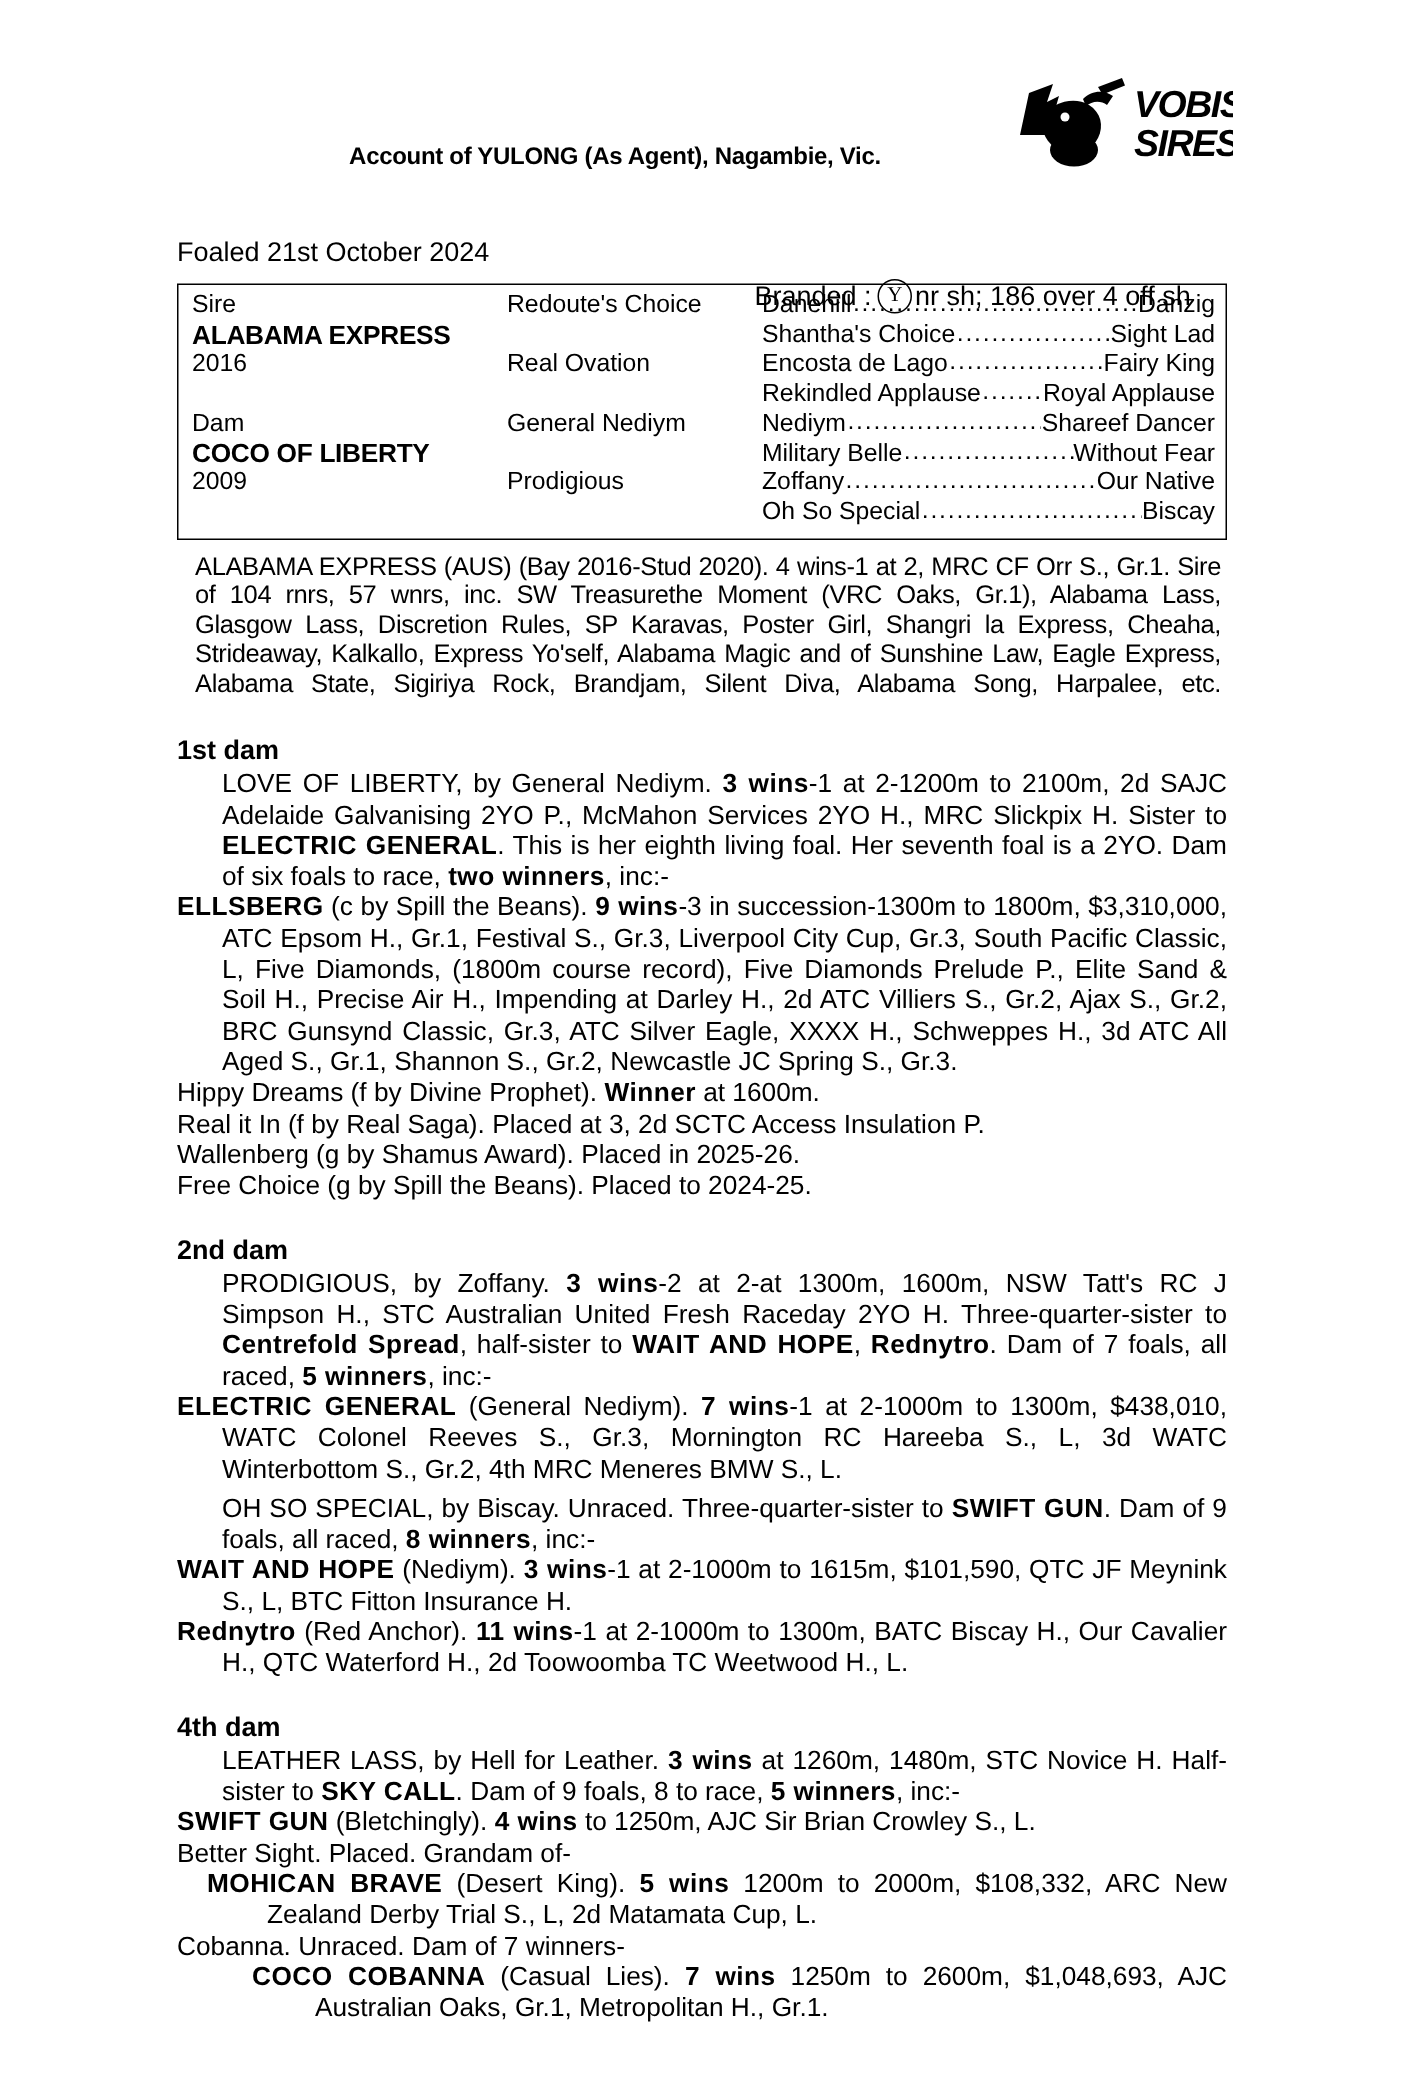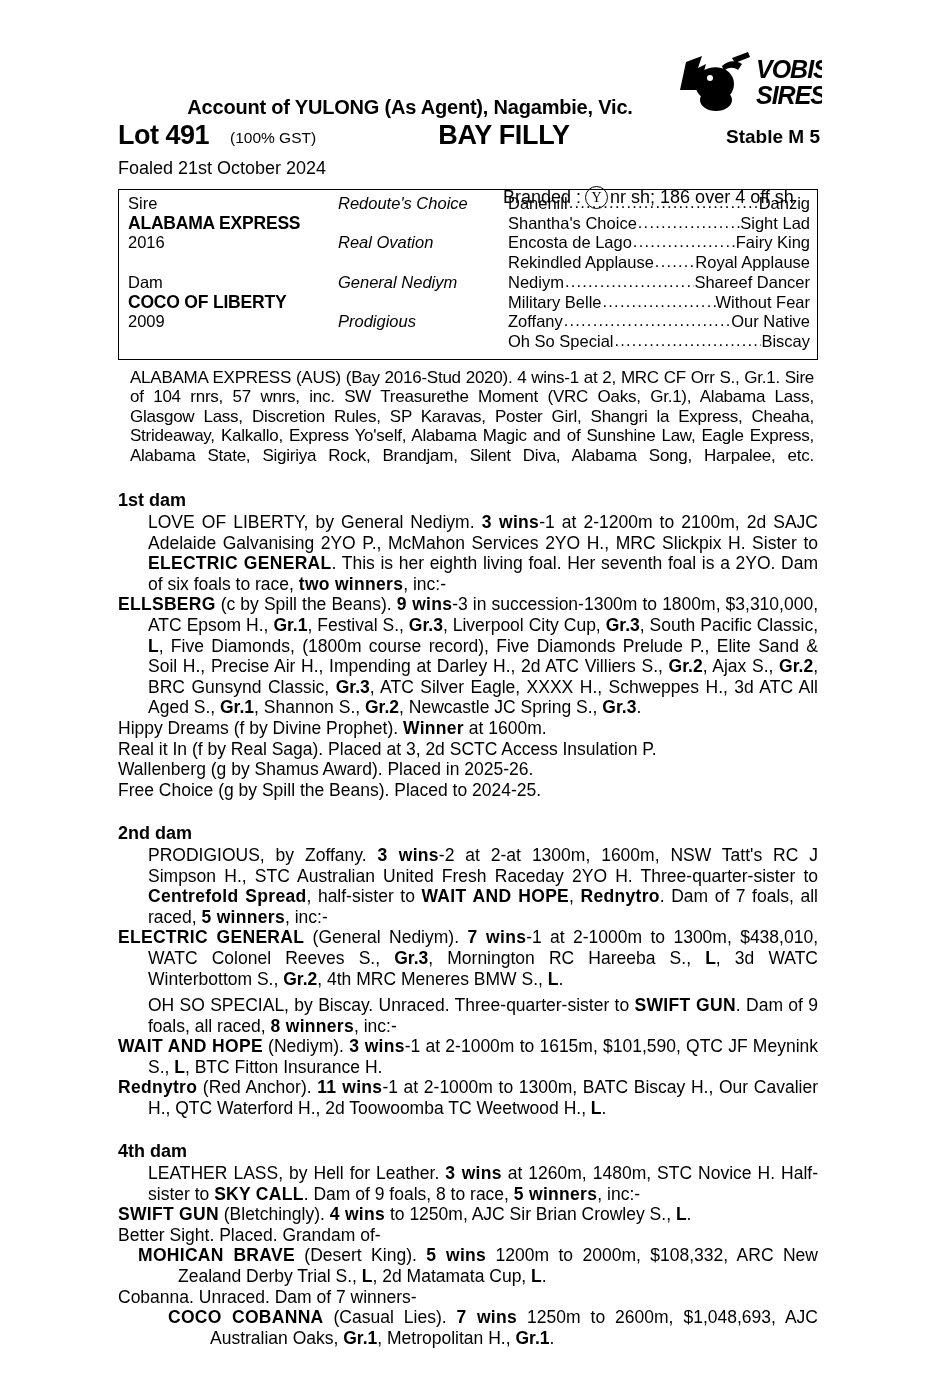--- a/index.html
+++ b/index.html
@@ -31,21 +31,21 @@
     height: 66px;
   }
   .logo svg { display: block; }
 
   .account-line {
     position: absolute;
     left: 0;
     top: 96px;
     width: 820px;
     text-align: center;
-    font-size: 20px;
+    font-size: 16px;
     font-weight: bold;
     letter-spacing: -0.2px;
   }
 
   .lot-row {
     position: absolute;
     left: 118px;
     top: 120px;
     width: 702px;
     height: 34px;
@@ -133,21 +133,20 @@
     width: 210px;
     font-size: 16.5px;
     line-height: 19.7px;
   }
   .ped-col2 {
     position: absolute;
     left: 219px; top: 4px;
     width: 170px;
     font-size: 16.5px;
     line-height: 19.7px;
-    font-style: italic;
   }
   .ped-col3 {
     position: absolute;
     left: 389px; top: 4px;
     width: 302px;
     font-size: 16.5px;
     line-height: 19.7px;
   }
   .ped-name {
     font-weight: bold;
@@ -221,21 +220,21 @@
     line-height: 20.6px;
     text-align: justify;
     padding-left: 92px;
     text-indent: -42px;
   }
   .p-hang-indent {
     padding-left: 30px;
     text-indent: 0;
   }
   .nojust { text-align: left; }
-  b, strong { font-weight: bold; }
+  b, strong { font-weight: normal; }
   .capname { font-weight: bold; letter-spacing: 0.3px; }
 </style>
 </head>
 <body>
 
 <div class="page">
 
   <div class="logo">
     <svg width="150" height="66" viewBox="0 0 150 66" xmlns="http://www.w3.org/2000/svg">
       <g fill="#000">
@@ -246,26 +245,20 @@
         <path d="M60 10 L76 4 L78 9 L63 15 Z"></path>
         <circle cx="38" cy="30" r="3" fill="#fff"></circle>
       </g>
       <text x="84" y="30" font-family="'Liberation Sans', sans-serif" font-size="25" font-weight="bold" font-style="italic" letter-spacing="-1">VOBIS</text>
       <text x="84" y="56" font-family="'Liberation Sans', sans-serif" font-size="25" font-weight="bold" font-style="italic" letter-spacing="-1">SIRES</text>
     </svg>
   </div>
 
   <div class="account-line">Account of YULONG (As Agent), Nagambie, Vic.</div>
 
-  <div class="lot-row">
-    <span class="lot-num">Lot 491</span>
-    <span class="lot-gst">(100% GST)</span>
-    <span class="sex-title">BAY FILLY</span>
-    <span class="stable">Stable M 5</span>
-  </div>
 
   <div class="foaled-row">
     <span class="foaled">Foaled 21st October 2024</span>
     <span class="branded">
       <span>Branded :</span>
       <span class="brand-mark">
           <span>Y</span>
         </span>
       <span>nr sh; 186 over 4 off sh</span>
     </span>

